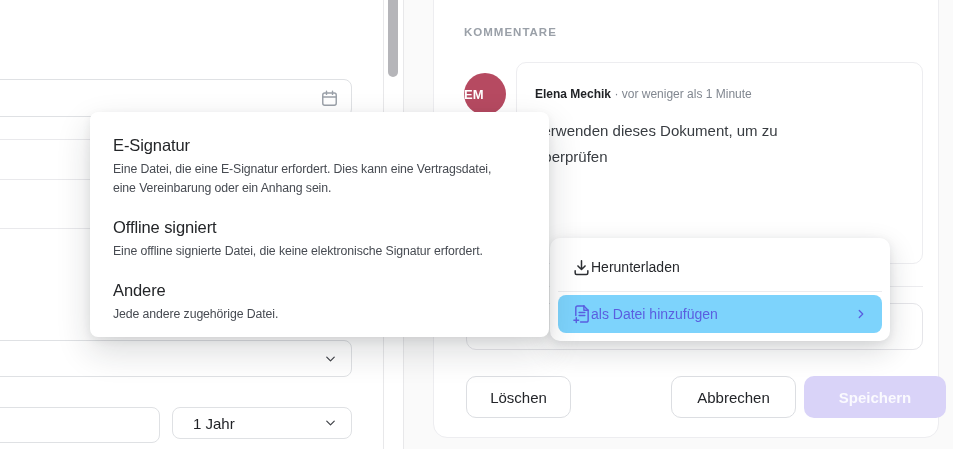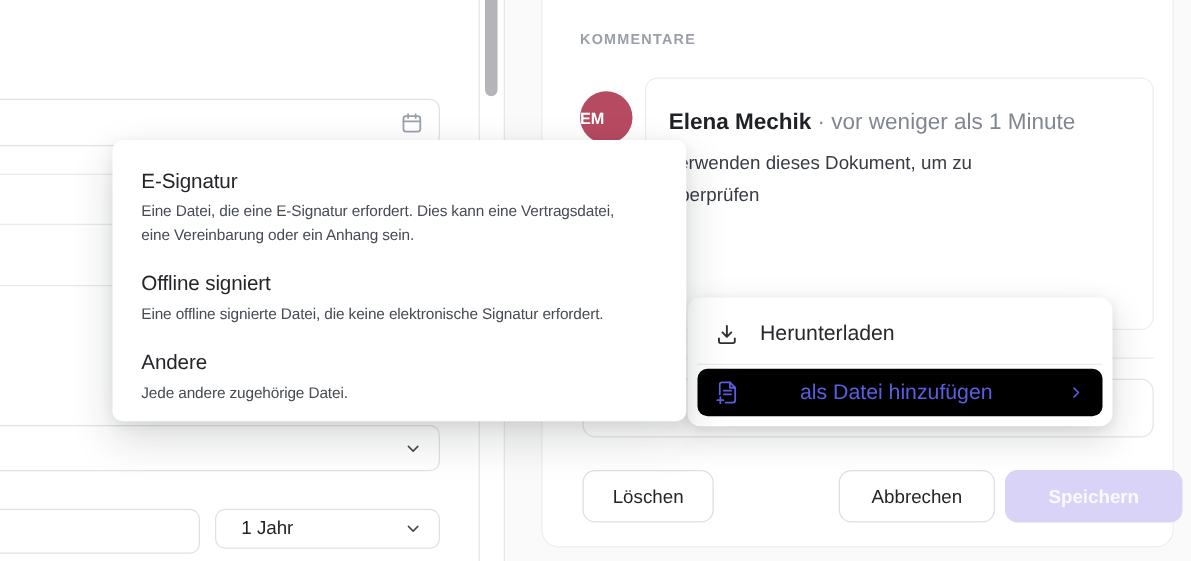--- a/index.html
+++ b/index.html
@@ -22,44 +22,44 @@
   .term-select{left:172px;top:407px;width:180px;height:32px;}
   .term-select .val{position:absolute;left:20px;top:50%;transform:translateY(-50%);font-size:15px;color:#212327;}
   
   .scroll-track{left:383px;top:0;width:21px;height:449px;background:#fff;border-left:1px solid #e8e8ea;border-right:1px solid #e8e8ea;box-sizing:border-box;}
   .scroll-thumb{position:absolute;left:4px;top:-10px;width:10px;height:87px;border-radius:6px;background:#b5b5b9;}
   
   .comments-panel{left:433px;top:-14px;width:506px;height:452px;background:#fff;border:1px solid #ededf0;border-radius:14px;box-sizing:border-box;}
   .comments-title{position:absolute;left:30px;top:39px;font-size:11.5px;font-weight:700;letter-spacing:1px;color:#9aa0a8;}
   .avatar{position:absolute;left:30px;top:86px;width:42px;height:42px;border-radius:50%;background:#b64a61;color:#fff;font-size:13px;font-weight:700;display:flex;align-items:center;justify-content:flex-start;}
   .comment-card{position:absolute;left:82px;top:75px;width:407px;height:202px;border:1px solid #ededf0;border-radius:10px;box-sizing:border-box;background:#fff;}
-  .c-head{position:absolute;left:18px;top:24px;font-size:18px;white-space:nowrap;}
+  .c-head{position:absolute;left:18px;top:24px;font-size:12px;white-space:nowrap;}
   .c-head .author{font-weight:700;color:#1f2125;}
   .c-head .sep,.c-head .time{color:#818790;}
   .c-body{position:absolute;left:18px;top:55px;width:252px;font-size:15px;line-height:26px;color:#383c41;}
   .attach-box{position:absolute;left:18px;top:117px;width:368px;height:69px;border:1px solid #ededf0;border-radius:10px;box-sizing:border-box;background:#fff;}
   .pdf-icon{position:absolute;left:11px;top:8px;}
   .attach-name{position:absolute;left:57px;top:17px;font-size:14.5px;font-weight:700;color:#1f2125;}
   .attach-meta{position:absolute;left:57px;top:38px;font-size:13.5px;color:#7f848c;white-space:nowrap;}
   .kebab{position:absolute;left:331px;top:16px;width:24px;height:36px;display:flex;flex-direction:column;align-items:center;justify-content:center;gap:3.5px;cursor:pointer;background:none;border:none;padding:0;}
   .kebab i{width:3.5px;height:3.5px;border-radius:50%;background:#3c3f44;}
   .panel-divider{position:absolute;left:28px;top:299px;width:461px;height:1px;background:#ececef;}
   .reply-input{position:absolute;left:32px;top:316px;width:457px;height:47px;border:1px solid #e5e5e9;border-radius:10px;box-sizing:border-box;background:#fff;}
   .btn{position:absolute;top:389px;height:42px;border-radius:10px;box-sizing:border-box;font-size:15px;display:flex;align-items:center;justify-content:center;cursor:pointer;font-family:inherit;}
   .btn.secondary{background:#fff;border:1px solid #dcdee2;color:#232529;}
   .btn-delete{left:32px;width:105px;}
   .btn-cancel{left:237px;width:125px;}
   .btn-save{left:370px;width:142px;background:#d9d3f8;border:none;color:rgba(255,255,255,0.87);font-weight:700;}
   
   .context-menu{left:550px;top:238px;width:340px;background:#fff;border-radius:10px;box-shadow:0 10px 28px rgba(25,28,35,0.16),0 2px 8px rgba(25,28,35,0.08);padding:8px;box-sizing:border-box;z-index:30;}
   .menu-item{display:flex;align-items:center;padding:0 14px;border-radius:8px;cursor:pointer;}
   .mi-download{height:42px;color:#26282c;}
-  .menu-item .lbl{font-size:17px;margin-left:17px;}
+  .menu-item .lbl{font-size:14px;}
   .menu-divider{height:1px;background:#ececef;margin:3px 0;}
-  .mi-addfile{height:38px;background:#000000;color:#5a5ee0;gap:32px;}
+  .mi-addfile{height:38px;background:#7dd3fc;color:#5a5ee0;}
   .mi-addfile .chev-r{margin-left:auto;}
   
   .tooltip{left:90px;top:112px;width:459px;height:225px;background:#fff;border-radius:8px;box-shadow:0 14px 34px rgba(25,28,35,0.16),0 3px 10px rgba(25,28,35,0.07);padding:24px 23px;box-sizing:border-box;z-index:40;overflow:hidden;}
   .tt-section{margin-bottom:20px;}
   .tt-section h4{margin:0 0 5px 0;font-size:16.5px;font-weight:400;color:#232528;letter-spacing:-0.1px;}
   .tt-section p{margin:0;font-size:12.3px;line-height:19px;color:#474b52;letter-spacing:-0.1px;white-space:pre-line;}
   svg{display:block;}
 </style>
 </head>
 <body>

